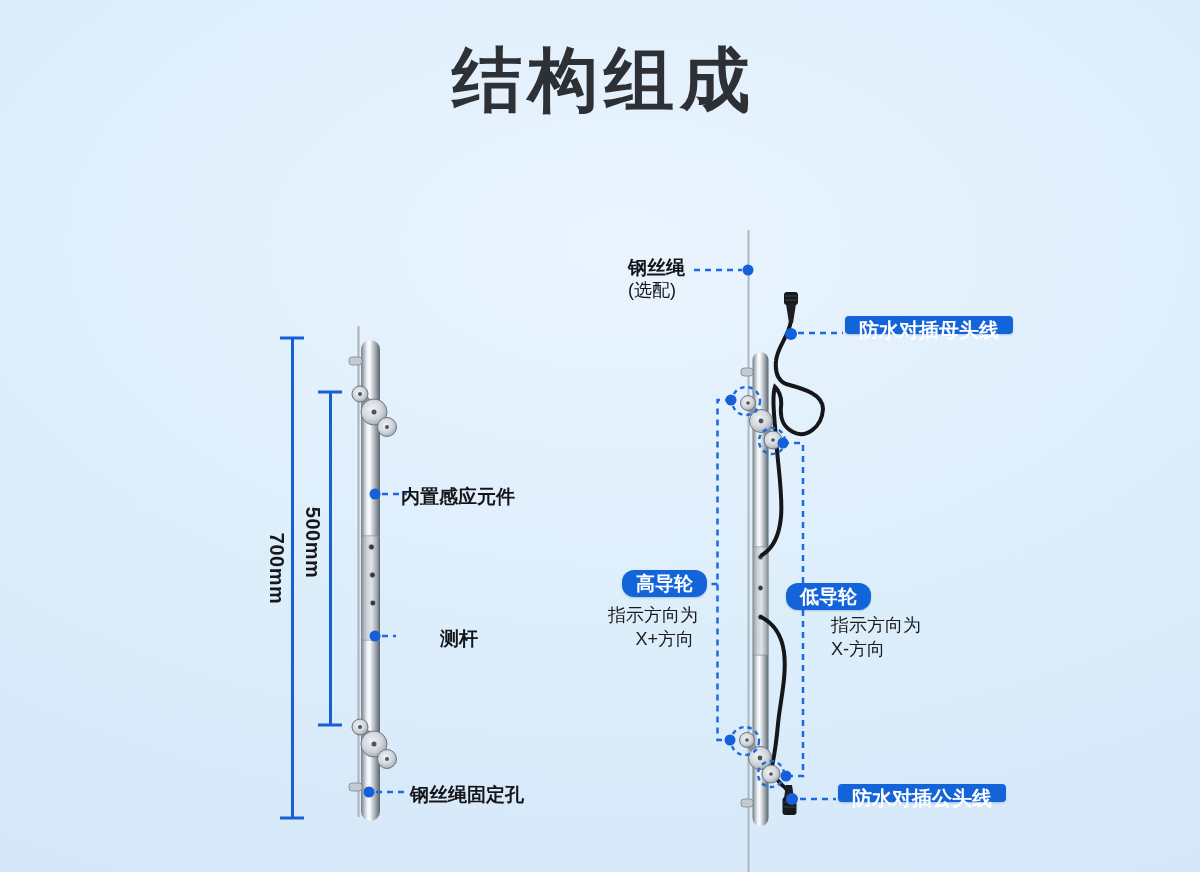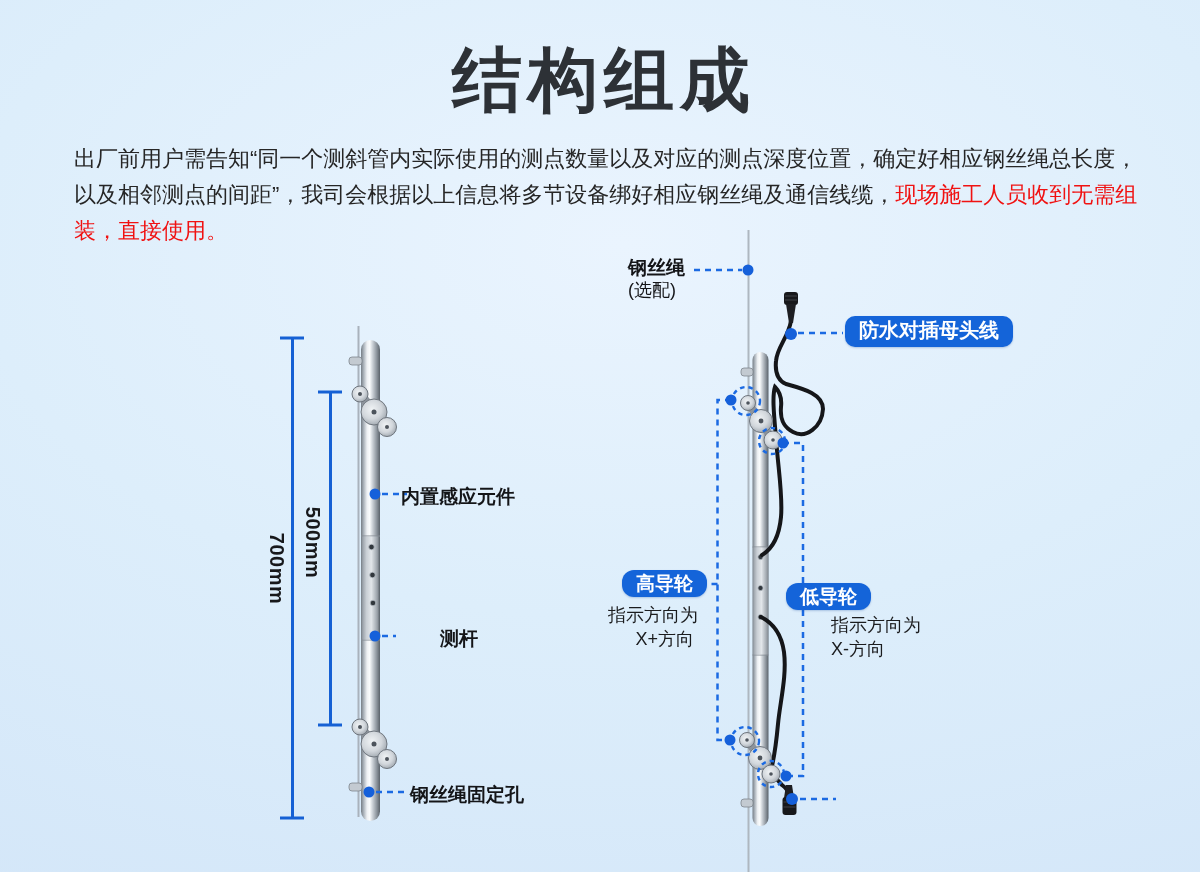--- a/index.html
+++ b/index.html
@@ -33,42 +33,37 @@
   .part-label{
     position:absolute;font-size:19px;font-weight:600;color:#141518;white-space:nowrap;
   }
   .wire-label{
     position:absolute;left:628px;top:256px;color:#141518;line-height:23px;
   }
   .wire-label .l1{font-size:19px;font-weight:600;}
   .wire-label .l2{font-size:18px;font-weight:400;}
   .pill{
     position:absolute;background:#1464d9;color:#ffffff;
-    font-weight:700;font-size:20px;line-height:29px;height:31px;
-    padding:0 14px;border-radius:10px;white-space:nowrap;
+    font-weight:700;font-size:20px;line-height:29px;height:18px;
+    padding:0 14px;border-radius:4px;white-space:nowrap;
     box-shadow:0 1px 2px rgba(20,70,160,.25);
   }
   .pill.small{font-size:19px;line-height:27px;height:27px;border-radius:12px;}
   .wheel-desc{
     position:absolute;font-size:18px;line-height:24px;color:#1b1c1e;font-weight:500;white-space:nowrap;
   }
   .wheel-desc.right-align{width:86px;text-align:right;}
 </style>
 </head>
 <body>
 
 <div class="page">
 
   <h1 class="title">结构组成</h1>
 
-  <div class="intro">
-    <div class="intro-line"><span>出厂前用户需告知“同一个测斜管内实际使用的测点数量以及对应的测点深度位置，确定好相应钢丝绳总长度，</span></div>
-    <div class="intro-line"><span>以及相邻测点的间距”，我司会根据以上信息将多节设备绑好相应钢丝绳及通信线缆，</span><span class="red">现场施工人员收到无需组</span></div>
-    <div class="intro-line"><span class="red">装，直接使用。</span></div>
-  </div>
 
   <svg class="art" width="1200" height="872" viewBox="0 0 1200 872">
     <defs>
       <linearGradient id="metal" x1="0" y1="0" x2="1" y2="0">
         <stop offset="0" stop-color="#757d85"></stop>
         <stop offset="0.14" stop-color="#aab2ba"></stop>
         <stop offset="0.32" stop-color="#eef1f4"></stop>
         <stop offset="0.46" stop-color="#fafcfd"></stop>
         <stop offset="0.62" stop-color="#c8ced4"></stop>
         <stop offset="0.82" stop-color="#8f979f"></stop>
@@ -249,14 +244,15 @@
     <div>指示方向为</div>
     <div>X+方向</div>
   </div>
 
   <div class="pill small" style="left:786px;top:583px;">低导轮</div>
   <div class="wheel-desc" style="left:831px;top:613px;">
     <div>指示方向为</div>
     <div>X-方向</div>
   </div>
 
+  <div class="pill" style="left:838px;top:784px;">防水对插公头线</div>
 
 </div>
 
 </body></html>

